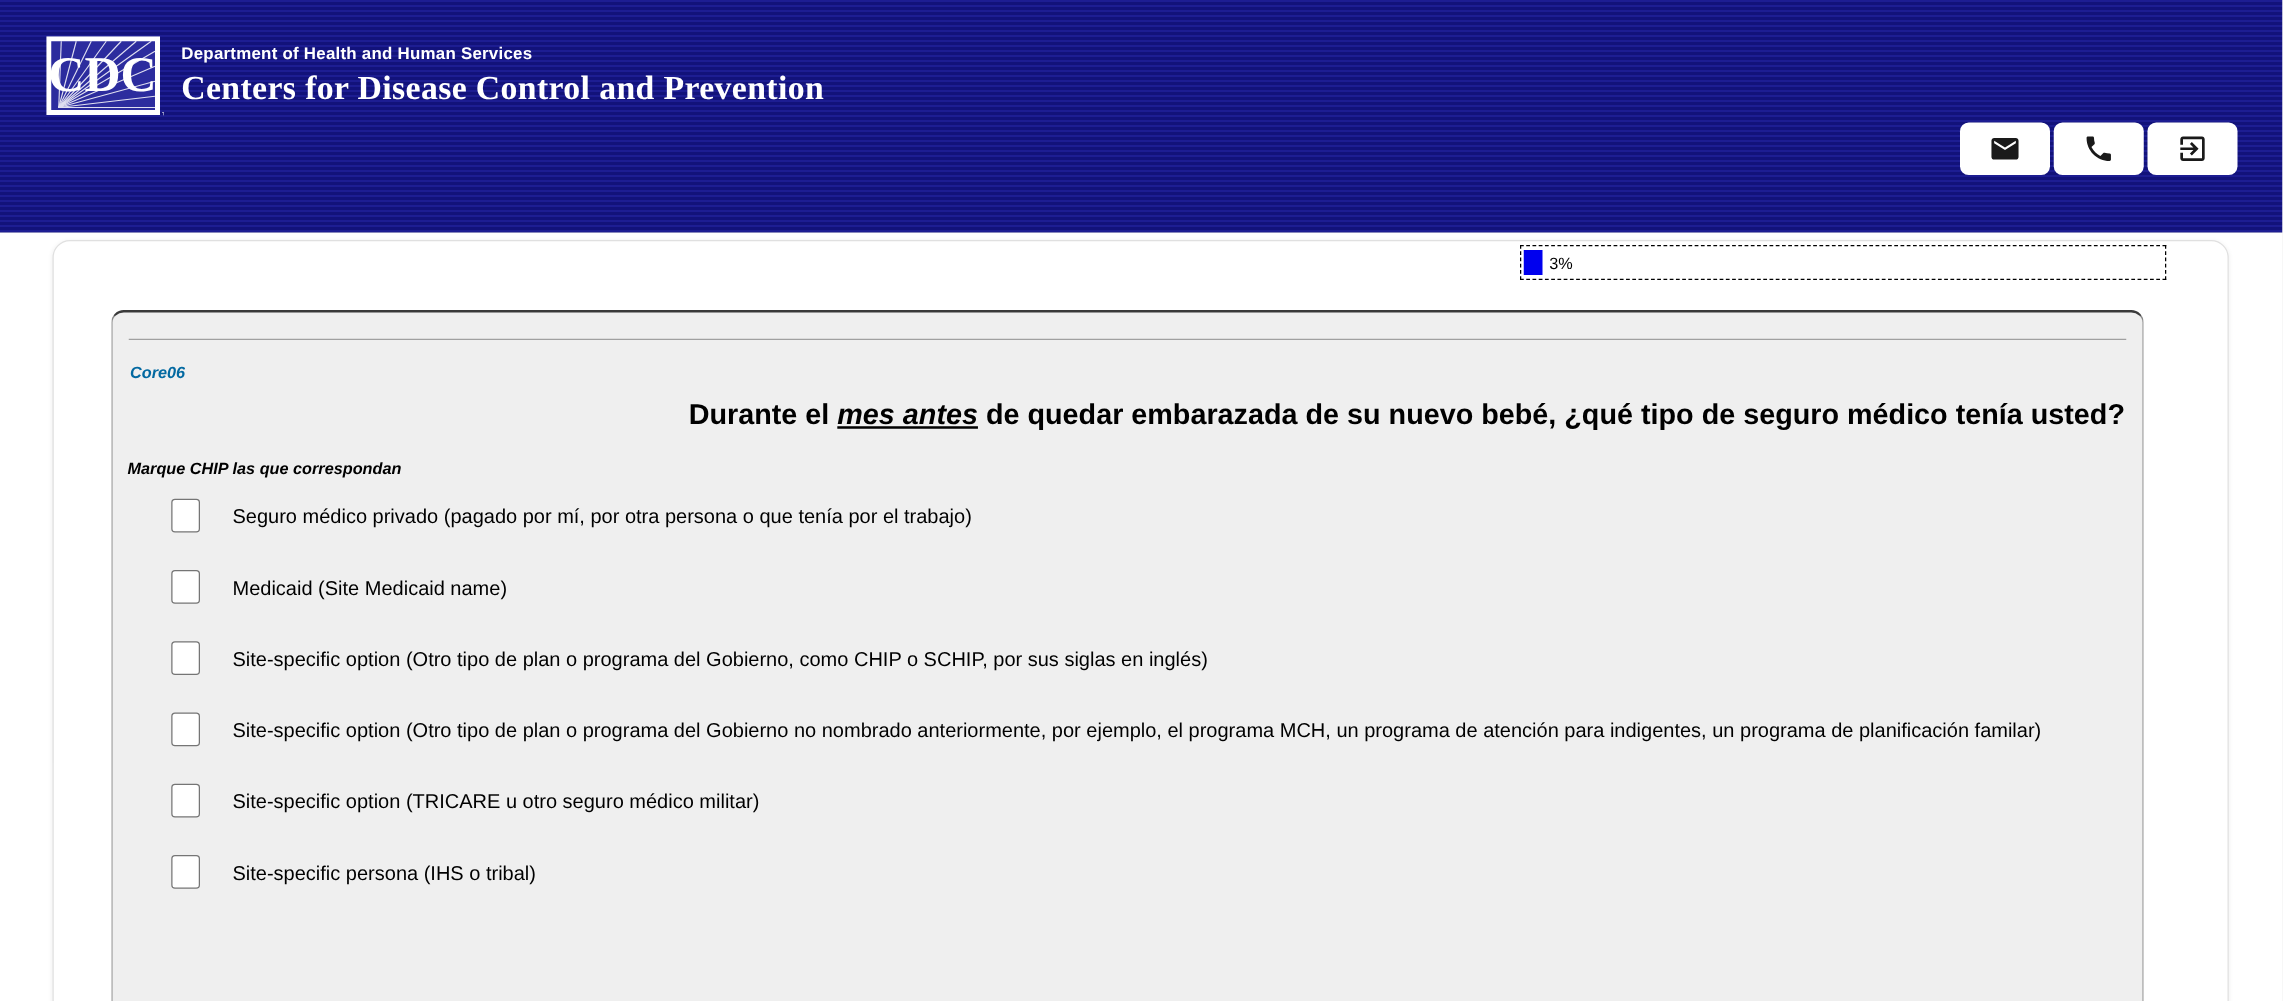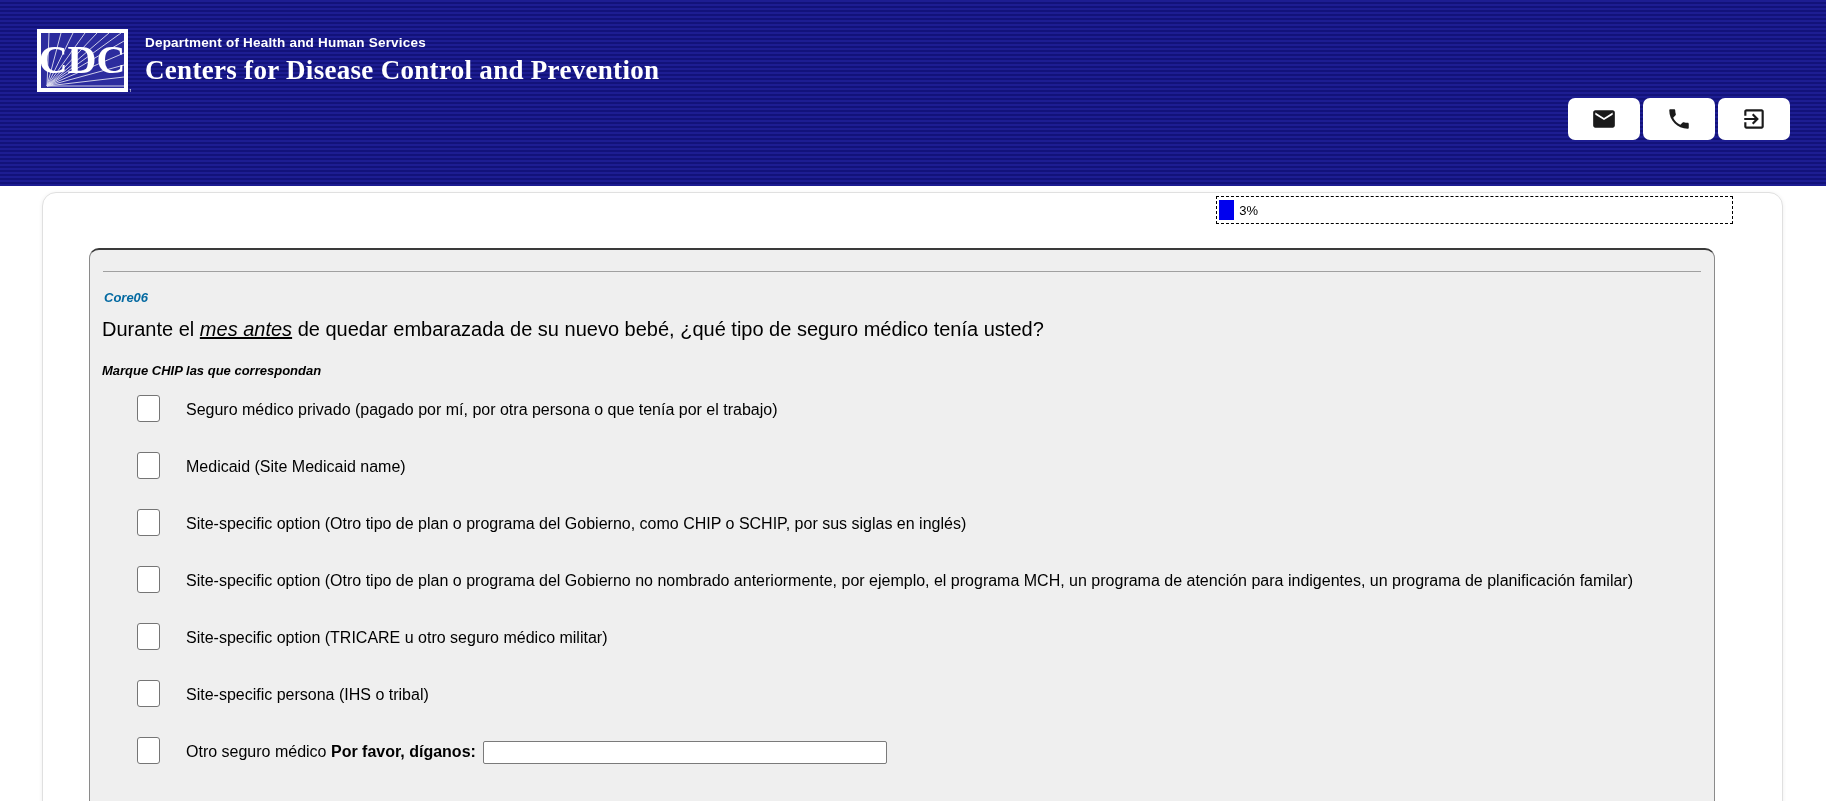--- a/index.html
+++ b/index.html
@@ -66,21 +66,21 @@
   .q-rule {
     margin: 21px 13px 0 13px; height: 0;
     border-top: 1px solid #a0a0a0;
   }
   .q-id {
     margin: 18px 14px 0 14px;
     font-size: 13px; font-weight: bold; font-style: italic; color: #0369a1;
   }
   .q-text {
     margin: 13px 14px 0 12px;
-    font-size: 20px; font-weight: normal; color: #000;
+    font-size: 23px; font-weight: bold; color: #000; text-align: right;
   }
   .q-text .emph { font-style: italic; text-decoration: underline; }
   .q-instruction {
     margin: 22px 14px 0 12px;
     font-size: 13px; font-weight: bold; font-style: italic; color: #000;
   }
   .options { margin-top: 17px; }
   .opt-row {
     display: block; padding-left: 30px; 
     margin-bottom: 26px; font-size: 16px; color: #000; line-height: 26px;
@@ -170,16 +170,15 @@
       <label class="opt-row"><input type="checkbox" style=""><span>Medicaid (Site Medicaid name)</span></label>
 
       <label class="opt-row"><input type="checkbox" style=""><span>Site-specific option (Otro tipo de plan o programa del Gobierno, como CHIP o SCHIP, por sus siglas en inglés)</span></label>
 
       <label class="opt-row"><input type="checkbox" style=""><span>Site-specific option (Otro tipo de plan o programa del Gobierno no nombrado anteriormente, por ejemplo, el programa MCH, un programa de atención para indigentes, un programa de planificación familar)</span></label>
 
       <label class="opt-row"><input type="checkbox" style=""><span>Site-specific option (TRICARE u otro seguro médico militar)</span></label>
 
       <label class="opt-row"><input type="checkbox" style=""><span>Site-specific persona (IHS o tribal)</span></label>
 
-      <label class="opt-row"><input type="checkbox" style=""><span>Otro seguro médico </span><span class="opt-bold">Por favor, díganos:</span><input type="text" class="opt-input" value="" style=""></label>
     </div>
   </section>
 </main>
 
 </body></html>

